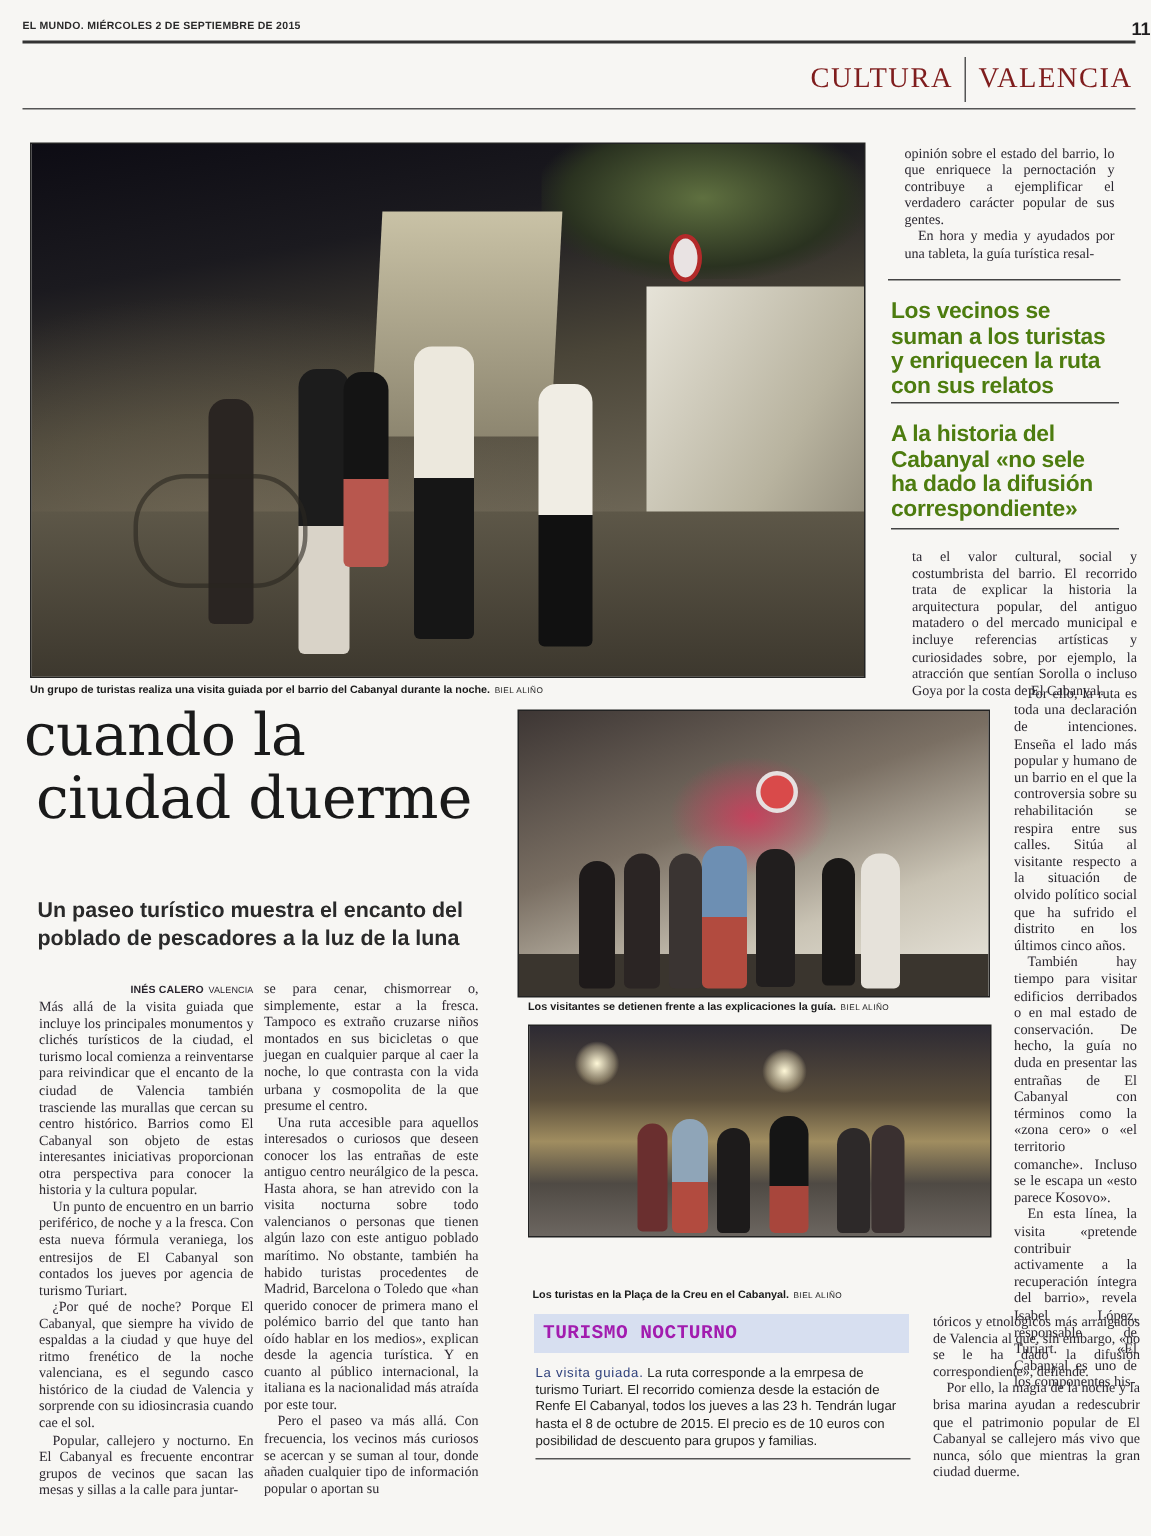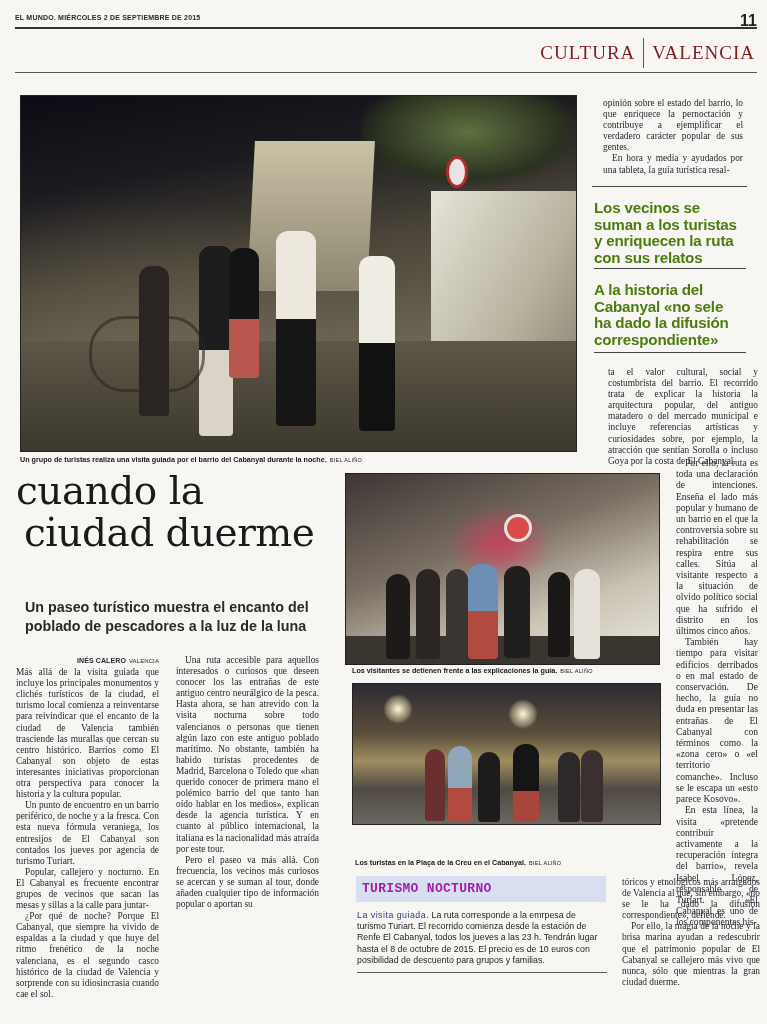--- a/index.html
+++ b/index.html
@@ -4,21 +4,21 @@
 <style>
   html, body { margin:0; padding:0; }
   body {
     width:767px; height:1024px; overflow:hidden; position:relative;
     background:#f7f6f3; color:#1f1d1e;
     font-family:"DejaVu Serif", serif;
   }
   .abs { position:absolute; }
   
   .masthead-line { font-family:"Liberation Sans", sans-serif; font-size:7px; font-weight:bold; letter-spacing:0.2px; left:15px; top:14px; text-transform:uppercase; color:#2a2a2a; }
-  .page-num { font-family:"Liberation Sans", sans-serif; font-size:16px; font-weight:bold; right:10px; top:12px; }
+  .page-num { font-family:"Liberation Sans", sans-serif; font-size:12px; font-weight:bold; right:0; top:12px; }
   .rule-top { left:15px; right:10px; top:27px; height:0; border-top:2px solid #333; }
   .section-wrap { right:12px; top:38px; display:flex; align-items:center; font-family:"Liberation Serif", serif; font-size:19px; letter-spacing:1px; color:#7f1d1d; }
   .section-wrap .sep { width:1px; height:30px; background:#555; margin:0 8px; }
   .rule-under-section { left:15px; right:10px; top:72px; border-top:1px solid #555; }
 
   
   .photo { overflow:hidden; border:1px solid #222; }
   .photo-main { left:20px; top:95px; width:555px; height:355px;
     background:
       radial-gradient(ellipse at 22% 78%, rgba(120,110,90,0.6), transparent 45%),
@@ -95,29 +95,30 @@
 <div class="abs caption" style="left:20px;top:455px;">
   <span>Un grupo de turistas realiza una visita guiada por el barrio del Cabanyal durante la noche.</span><span class="credit">BIEL ALIÑO</span>
 </div>
 
 <h1 class="abs headline" style="margin:0;">
   <div>cuando la</div>
   <div>ciudad duerme</div>
 </h1>
 <div class="abs subhead">Un paseo turístico muestra el encanto del poblado de pescadores a la luz de la luna</div>
 
-<div class="abs body-col" style="left:16px;top:655px;width:143px;">
+<div class="abs body-col" style="left:26px;top:655px;width:143px;">
   <div class="byline"><span>INÉS CALERO</span><span class="loc">VALENCIA</span></div>
   <p class="noindent">Más allá de la visita guiada que incluye los principales monumentos y clichés turísticos de la ciudad, el turismo local comienza a reinventarse para reivindicar que el encanto de la ciudad de Valencia también trasciende las murallas que cercan su centro histórico. Barrios como El Cabanyal son objeto de estas interesantes iniciativas proporcionan otra perspectiva para conocer la historia y la cultura popular.</p>
   <p>Un punto de encuentro en un barrio periférico, de noche y a la fresca. Con esta nueva fórmula veraniega, los entresijos de El Cabanyal son contados los jueves por agencia de turismo Turiart.</p>
+  <p>¿Por qué de noche? Porque El Cabanyal, que siempre ha vivido de espaldas a la ciudad y que huye del ritmo frenético de la noche valenciana, es el segundo casco histórico de la ciudad de Valencia y sorprende con su idiosincrasia cuando cae el sol.</p>
   <p>Popular, callejero y nocturno. En El Cabanyal es frecuente encontrar grupos de vecinos que sacan las mesas y sillas a la calle para juntar-</p>
-  <p>¿Por qué de noche? Porque El Cabanyal, que siempre ha vivido de espaldas a la ciudad y que huye del ritmo frenético de la noche valenciana, es el segundo casco histórico de la ciudad de Valencia y sorprende con su idiosincrasia cuando cae el sol.</p>
 </div>
 
 <div class="abs body-col" style="left:176px;top:655px;width:143px;">
+  <p class="noindent">se para cenar, chismorrear o, simplemente, estar a la fresca. Tampoco es extraño cruzarse niños montados en sus bicicletas o que juegan en cualquier parque al caer la noche, lo que contrasta con la vida urbana y cosmopolita de la que presume el centro.</p>
   <p>Una ruta accesible para aquellos interesados o curiosos que deseen conocer los las entrañas de este antiguo centro neurálgico de la pesca. Hasta ahora, se han atrevido con la visita nocturna sobre todo valencianos o personas que tienen algún lazo con este antiguo poblado marítimo. No obstante, también ha habido turistas procedentes de Madrid, Barcelona o Toledo que «han querido conocer de primera mano el polémico barrio del que tanto han oído hablar en los medios», explican desde la agencia turística. Y en cuanto al público internacional, la italiana es la nacionalidad más atraída por este tour.</p>
   <p>Pero el paseo va más allá. Con frecuencia, los vecinos más curiosos se acercan y se suman al tour, donde añaden cualquier tipo de información popular o aportan su</p>
 </div>
 
 <div class="abs body-col" style="left:603px;top:98px;width:140px;">
   <p class="noindent">opinión sobre el estado del barrio, lo que enriquece la pernoctación y contribuye a ejemplificar el verdadero carácter popular de sus gentes.</p>
   <p>En hora y media y ayudados por una tableta, la guía turística resal-</p>
 </div>
 <div class="abs hr" style="left:592px;top:186px;width:155px;"></div>
 <div class="abs pull" style="left:594px;top:200px;width:150px;">Los vecinos se suman a los turistas y enriquecen la ruta con sus relatos</div>

